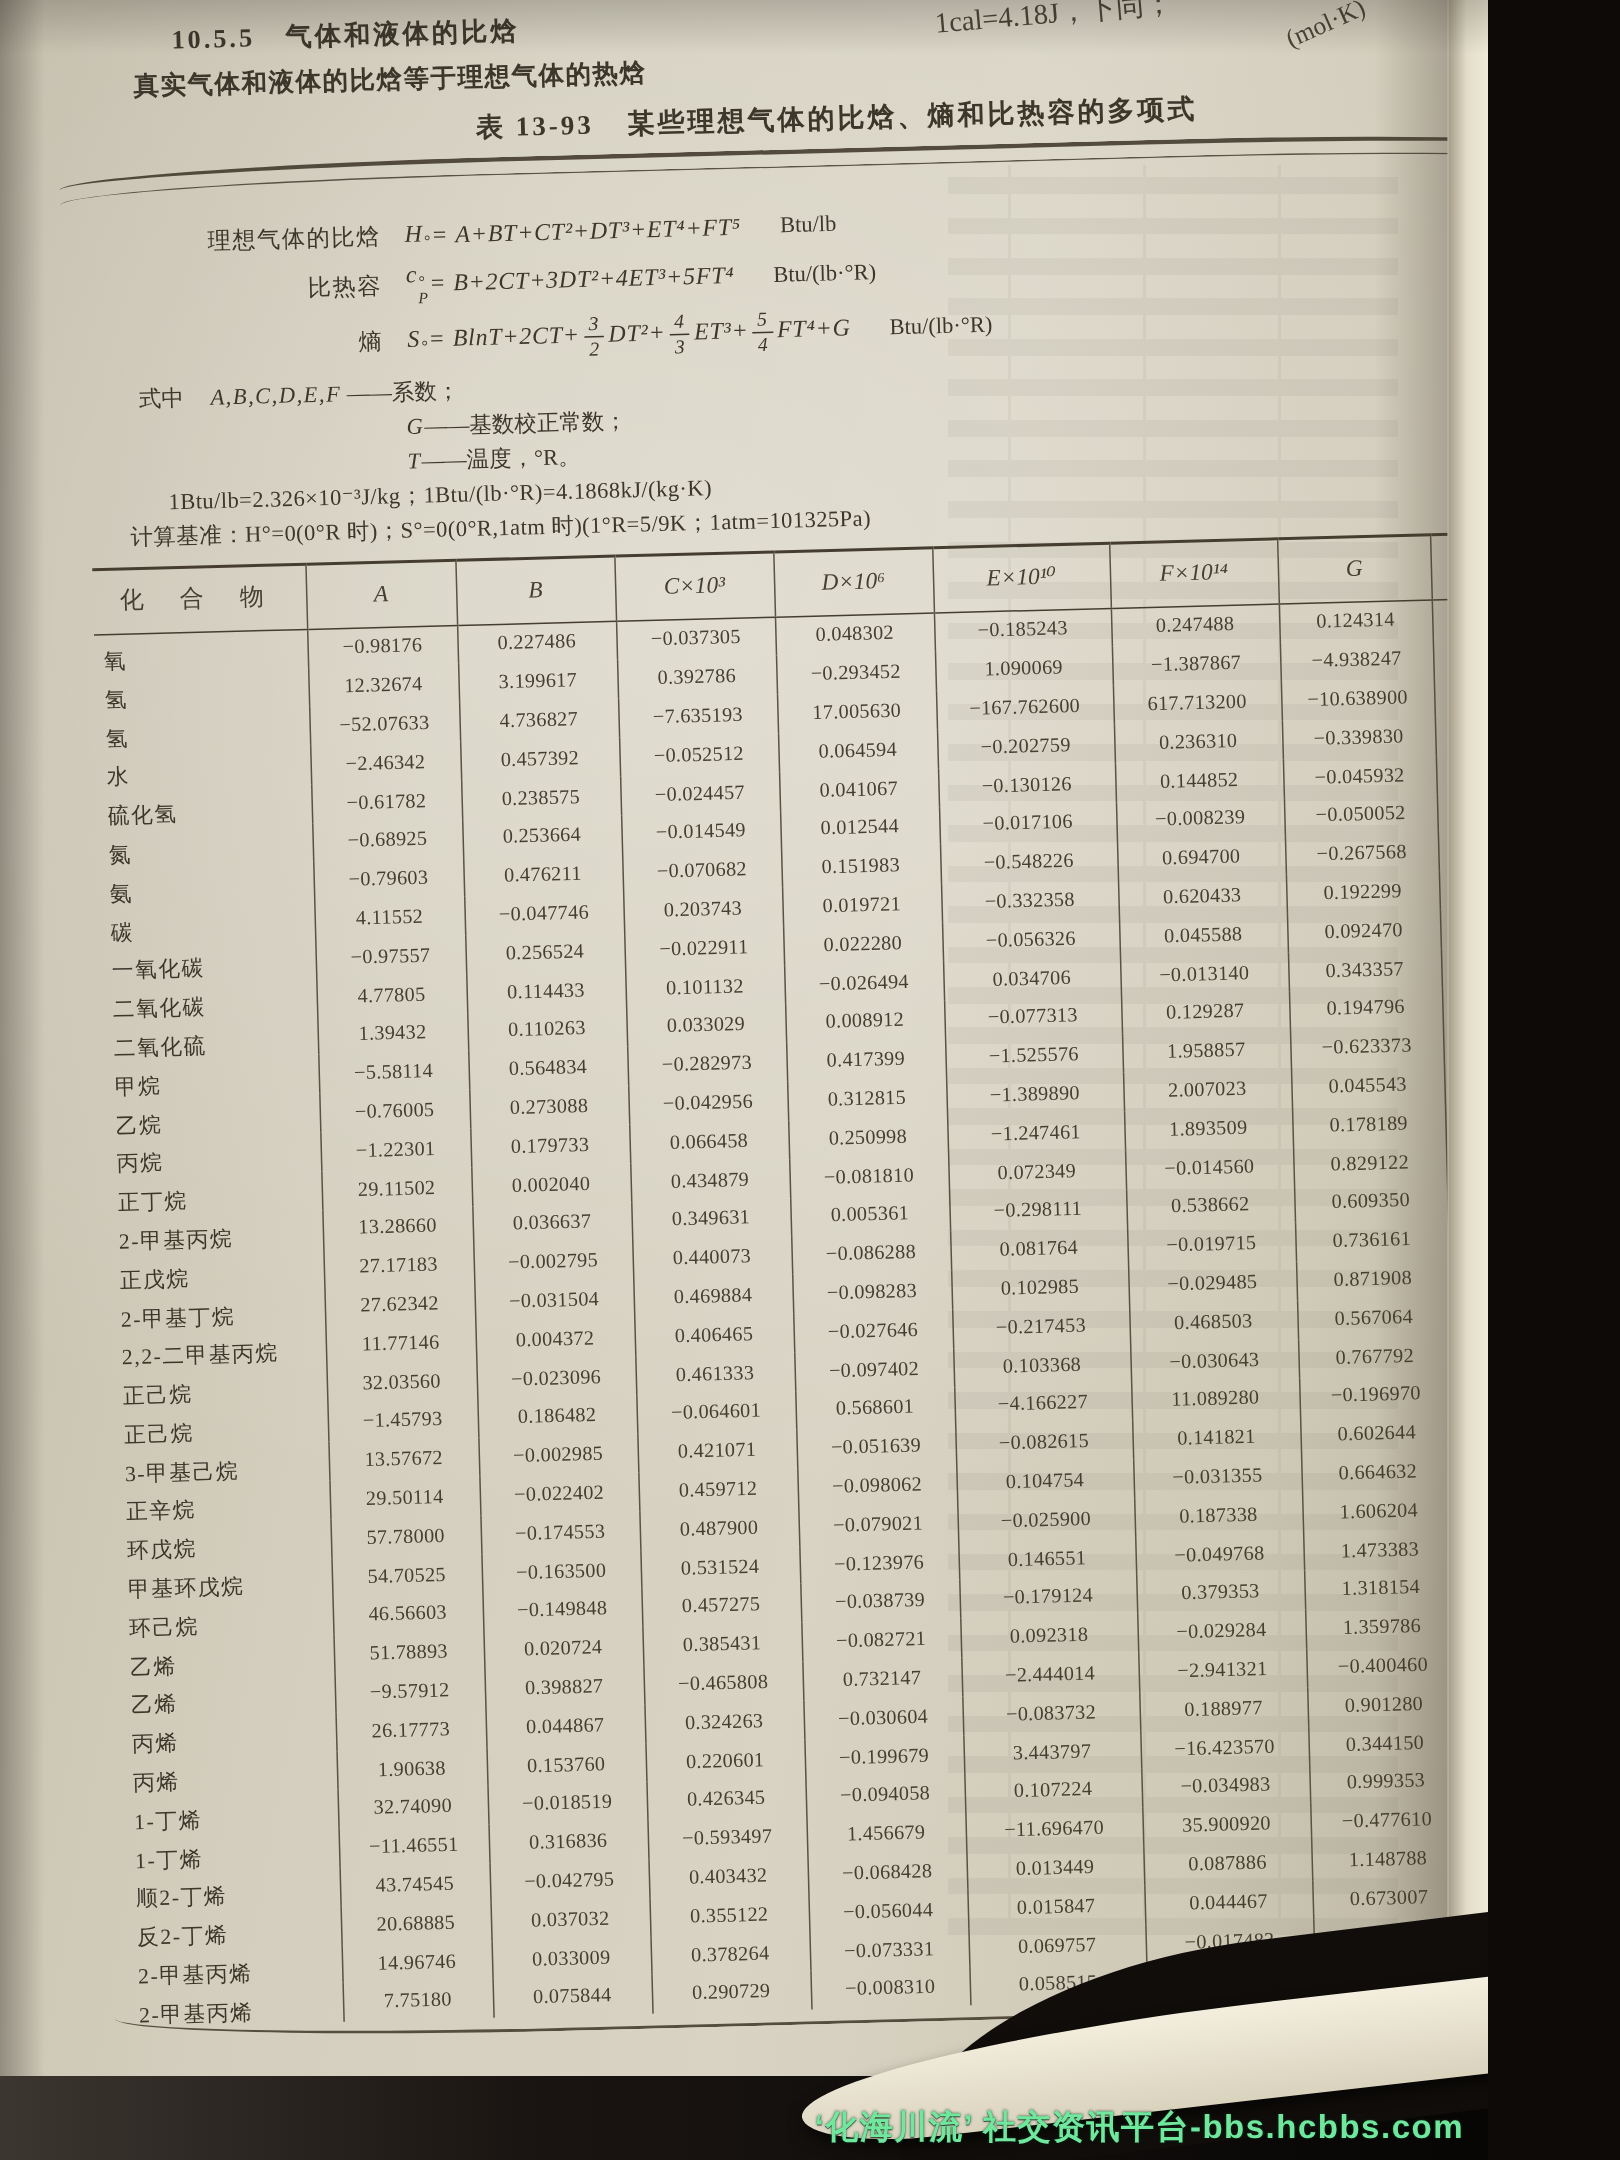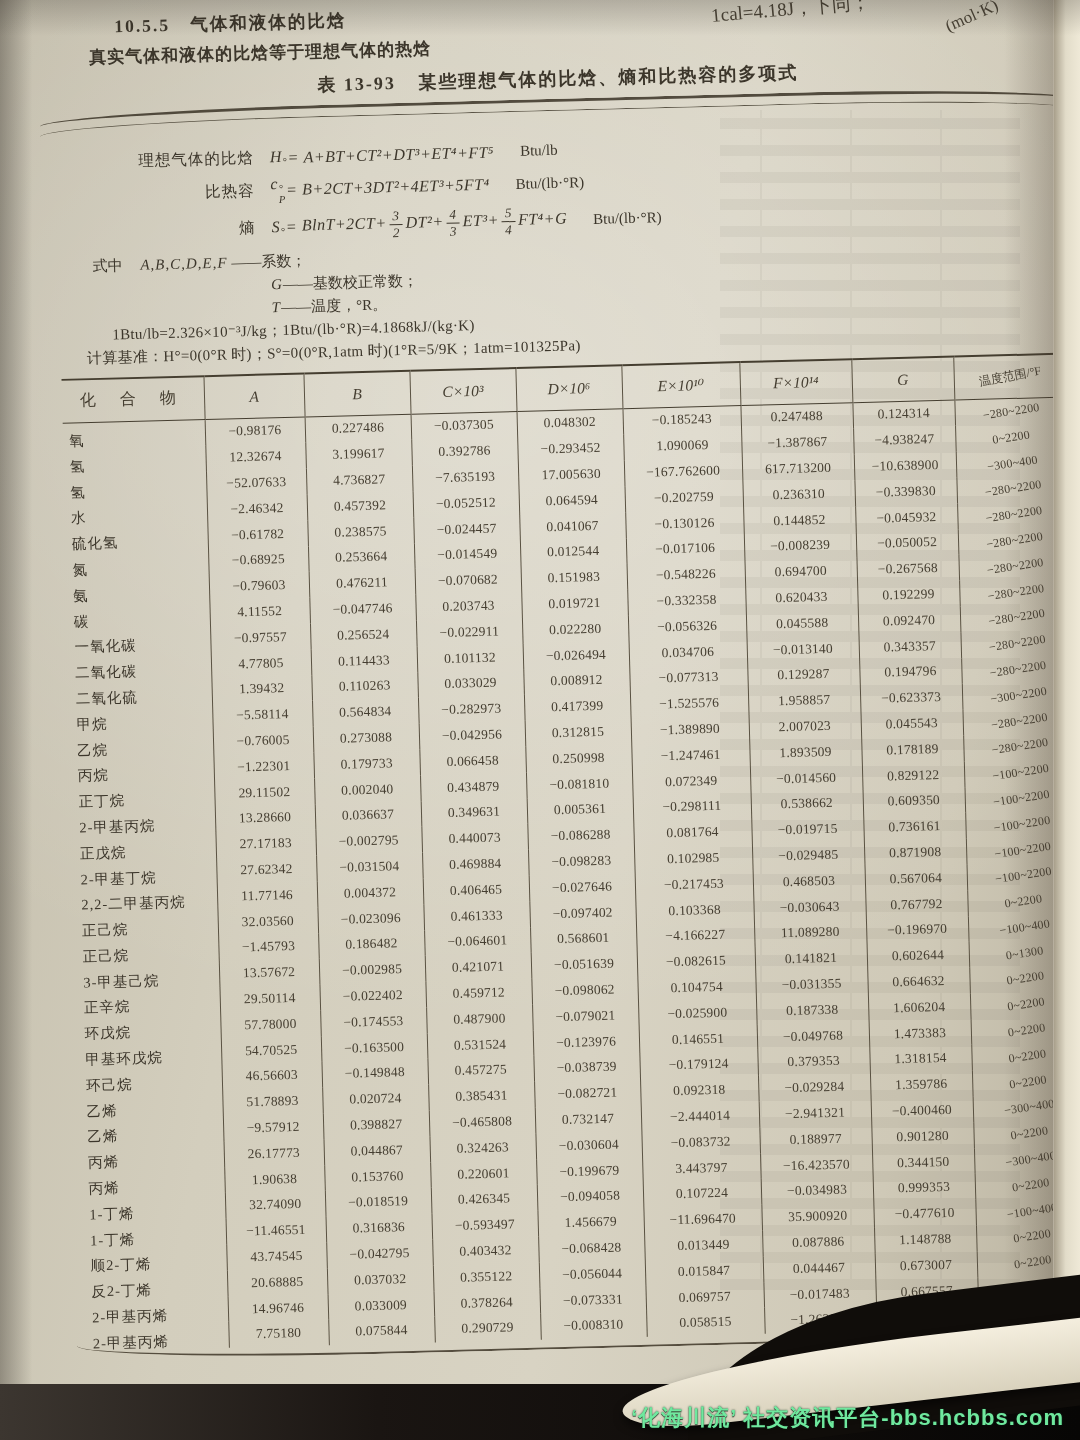--- a/index.html
+++ b/index.html
@@ -1,17 +1,17 @@
 <!DOCTYPE html>
 <html><head>
 <meta charset="utf-8">
 <style>
   html,body{margin:0;padding:0;background:#0d0a08;}
   .photo{
-    position:relative;width:1080px;height:1440px;overflow:hidden;
+    position:relative;width:992px;height:1440px;overflow:hidden;
     font-family:"Liberation Serif","DejaVu Serif",serif;color:#3c362b;
     background:
       radial-gradient(120% 70% at 45% 28%, rgba(255,255,255,0.28), rgba(255,255,255,0) 62%),
       linear-gradient(100deg,#c3bdab 0%,#d3cebd 30%,#d8d3c3 58%,#cfc9b7 82%,#b7b09d 100%);
   }
   .photo::before{content:"";position:absolute;inset:0;z-index:5;pointer-events:none;
     background:linear-gradient(to right, rgba(35,30,24,0.35), rgba(35,30,24,0) 3%),
                linear-gradient(to bottom, rgba(35,30,24,0.22), rgba(35,30,24,0) 2.5%);}
   .bleed{position:absolute;right:60px;top:110px;width:300px;height:1180px;opacity:0.055;z-index:0;
     background:repeating-linear-gradient(0deg,#4a443a 0 11px,transparent 11px 27px),

